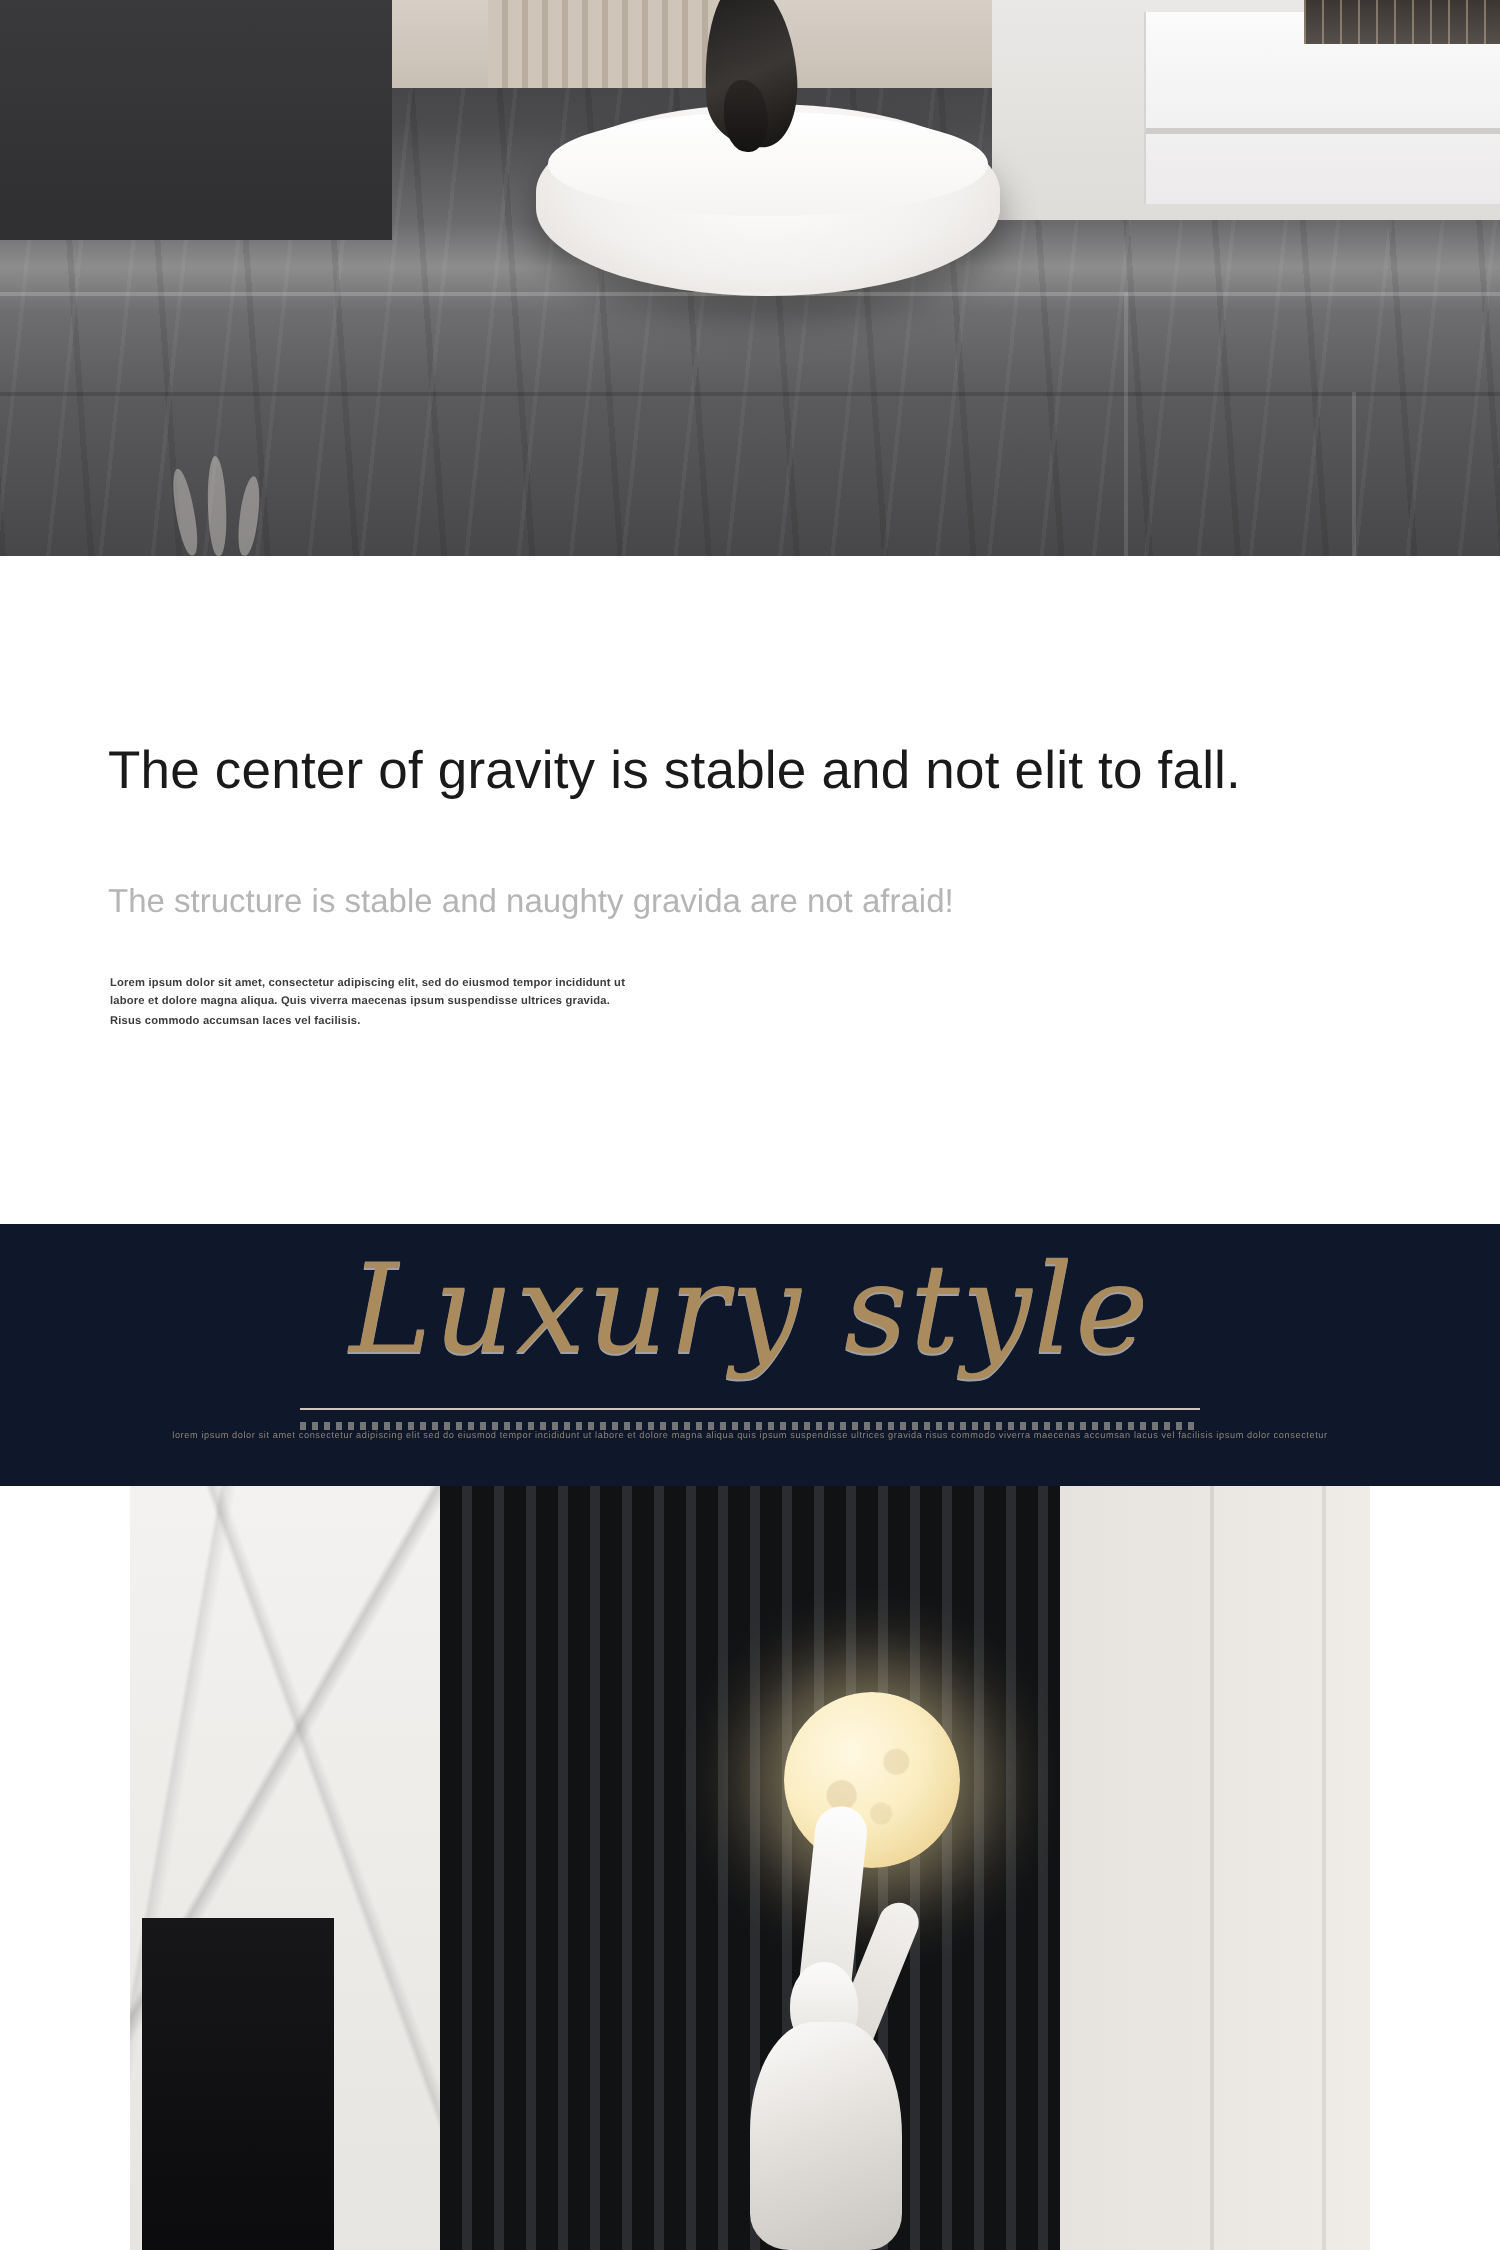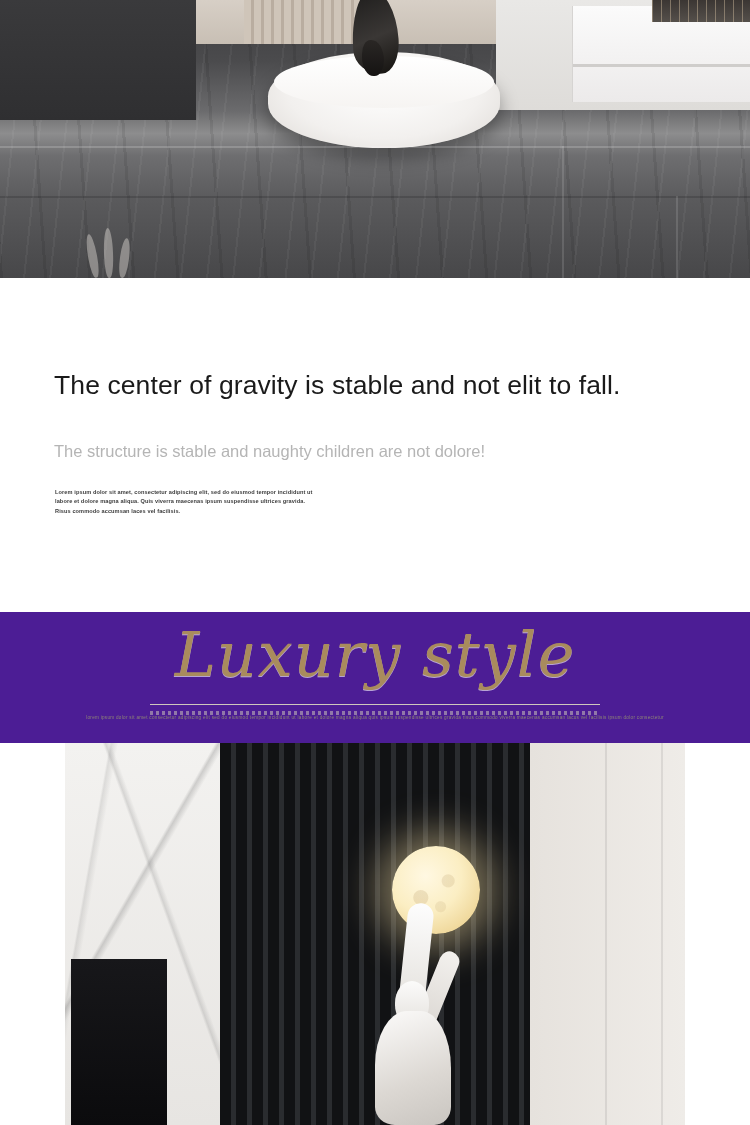--- a/index.html
+++ b/index.html
@@ -187,21 +187,21 @@
     color: #3c3c3c;
     font-weight: bold;
     letter-spacing: .1px;
   }
 
   
   .banner {
     position: relative;
     width: 750px;
     height: 131px;
-    background: #4c1d95;
+    background: #0f172a;
     overflow: hidden;
   }
   .script {
     position: absolute;
     left: 0; right: 0;
     top: 6px;
     text-align: center;
     font-family: "DejaVu Serif", serif;
     font-style: italic;
     font-size: 62px;
@@ -370,21 +370,21 @@
   <div class="hero-vseam v2"></div>
   <div class="ghost-plant">
     <span class="a"></span>
       <span class="b"></span>
       <span class="c"></span>
   </div>
 </div>
 
 <div class="copy">
   <div class="headline">The center of gravity is stable and not elit to fall.</div>
-  <div class="subhead">The structure is stable and naughty children are not dolore!</div>
+  <div class="subhead">The structure is stable and naughty gravida are not afraid!</div>
   <div class="microcopy">Lorem ipsum dolor sit amet, consectetur adipiscing elit, sed do eiusmod tempor incididunt ut labore et dolore magna aliqua. Quis  viverra maecenas ipsum suspendisse ultrices gravida. Risus commodo accumsan laces vel facilisis.</div>
 </div>
 
 <div class="banner">
   <div class="script">Luxury style</div>
   <div class="rule"></div>
   <div class="rule-dash"></div>
   <div class="banner-caption">lorem ipsum dolor sit amet consectetur adipiscing elit sed do eiusmod tempor incididunt ut labore et dolore magna aliqua quis ipsum suspendisse ultrices gravida risus commodo viverra maecenas accumsan lacus vel facilisis ipsum dolor consectetur</div>
 </div>
 

